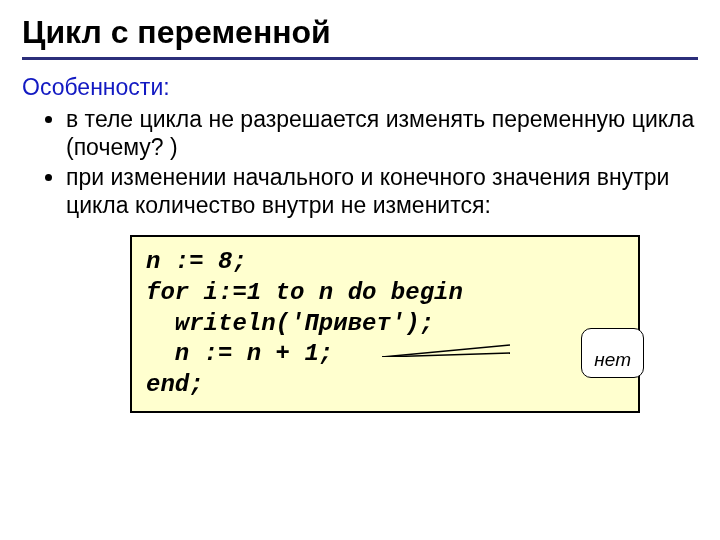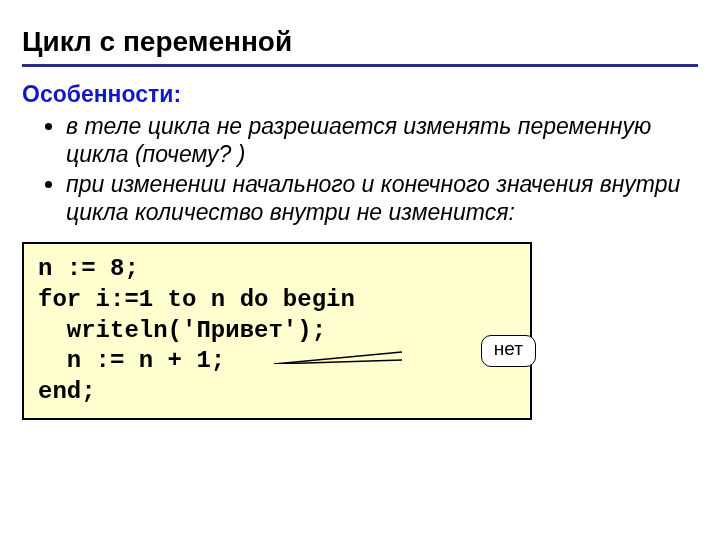--- a/index.html
+++ b/index.html
@@ -11,50 +11,51 @@
     font-family: Arial, Helvetica, sans-serif;
     color: #000;
     box-sizing: border-box;
     overflow: hidden;
   }
   .slide {
     padding: 14px 22px 0 22px;
     box-sizing: border-box;
   }
   .title {
-    font-size: 28px;
+    font-size: 32px;
     font-weight: bold;
     color: #000;
-    margin: 12px 0 6px 0;
+    margin: 0 0 6px 0;
   }
   .rule {
     border: none;
     border-top: 3px solid #2b2e7a;
     margin: 0 0 14px 0;
   }
   .subhead {
     font-size: 23px;
-    font-weight: bold;
+    font-weight: normal;
     color: #1219c2;
     margin: 0 0 4px 0;
   }
   .bullets {
     margin: 0 0 16px 0;
     padding-left: 44px;
     list-style: disc;
     font-size: 23px;
     line-height: 1.22;
   }
   .bullets li {
     margin-bottom: 2px;
-    font-style: italic;
   }
   .code-wrap {
     position: relative;
+    margin-left: 108px;
     width: 510px;
+    font-style: italic;
   }
   .code-box {
     background: #ffffcf;
     border: 2px solid #000;
     padding: 10px 14px 10px 14px;
     font-family: "Courier New", Courier, monospace;
     font-size: 24px;
     font-weight: bold;
     line-height: 1.28;
     white-space: pre;
@@ -63,21 +64,21 @@
   .callout {
     position: absolute;
     right: -4px;
     top: 93px;
     background: #fff;
     border: 1.5px solid #000;
     border-radius: 10px;
     font-size: 19px;
     line-height: 1.15;
     text-align: left;
-    padding: 2px 12px 6px 12px;
+    padding: 20px 12px 6px 12px;
     font-family: Arial, Helvetica, sans-serif;
     font-weight: normal;
   }
   .pointer {
     position: absolute;
     right: 130px;
     top: 108px;
     width: 128px;
     height: 14px;
   }

